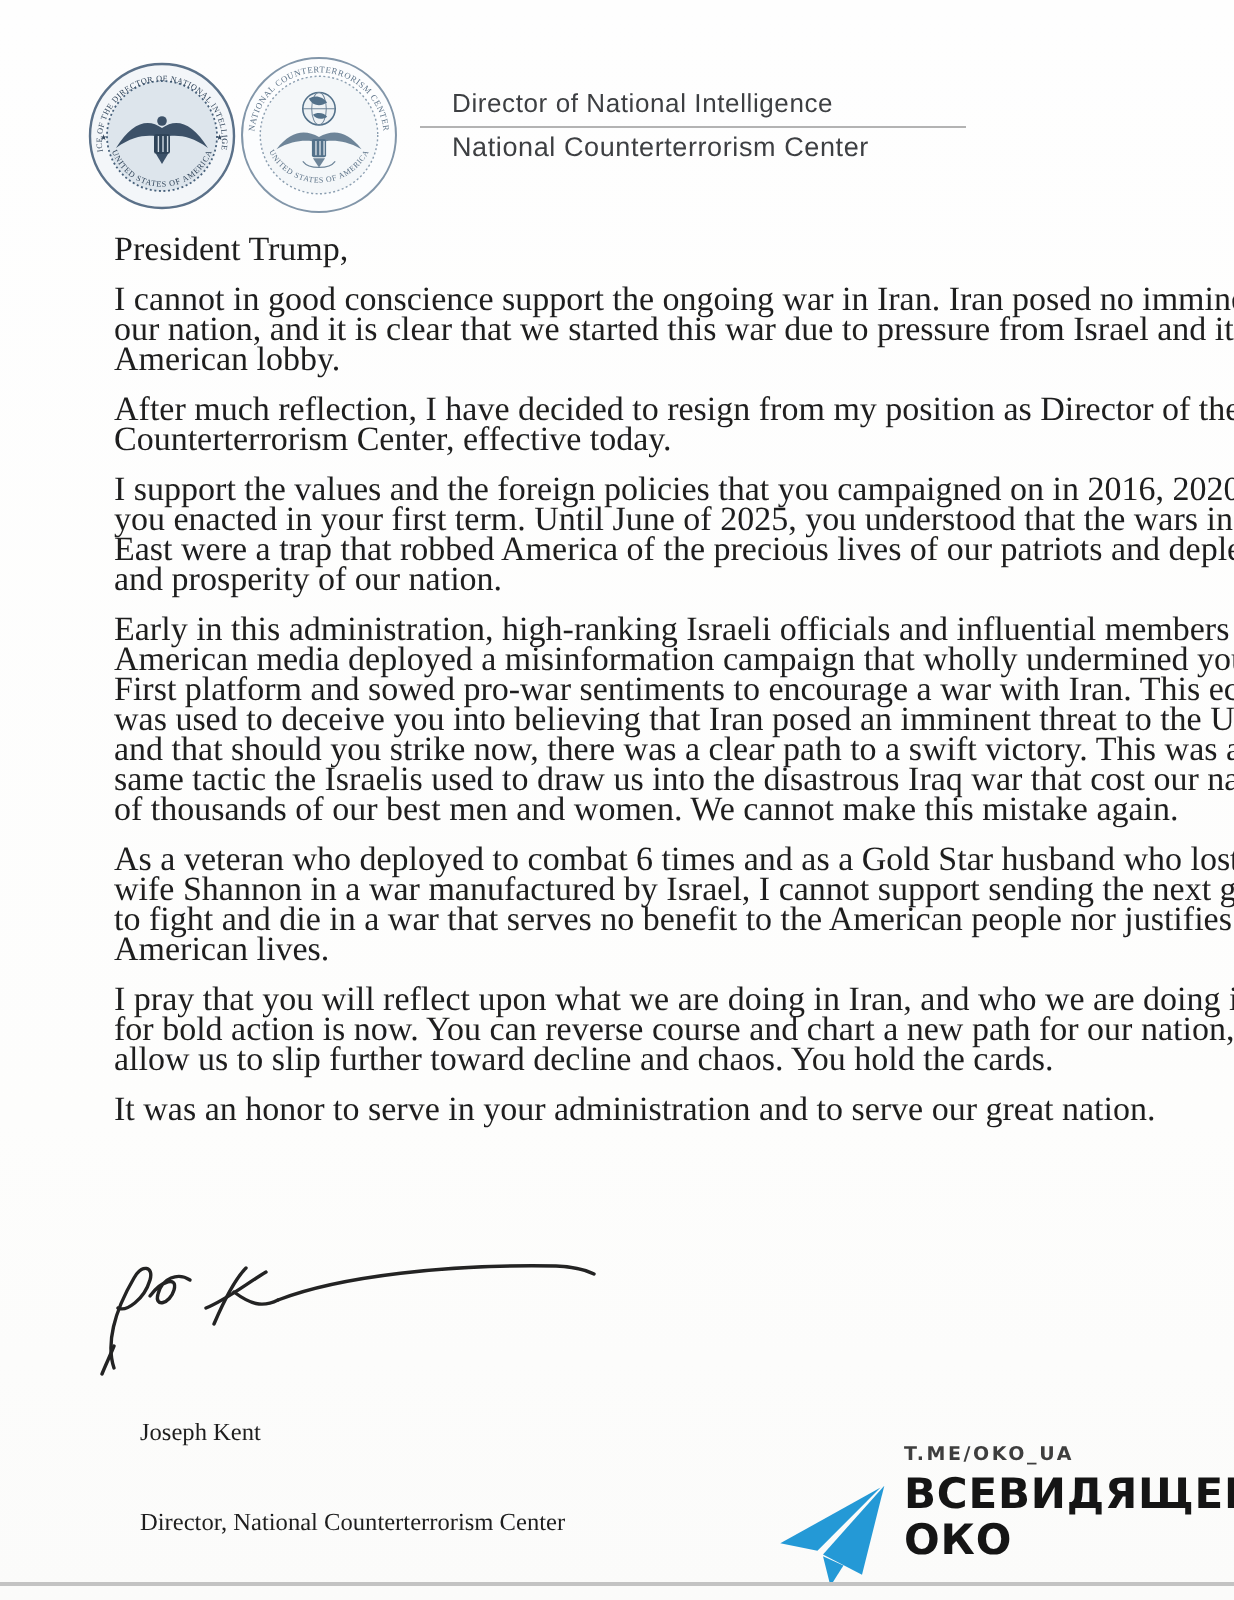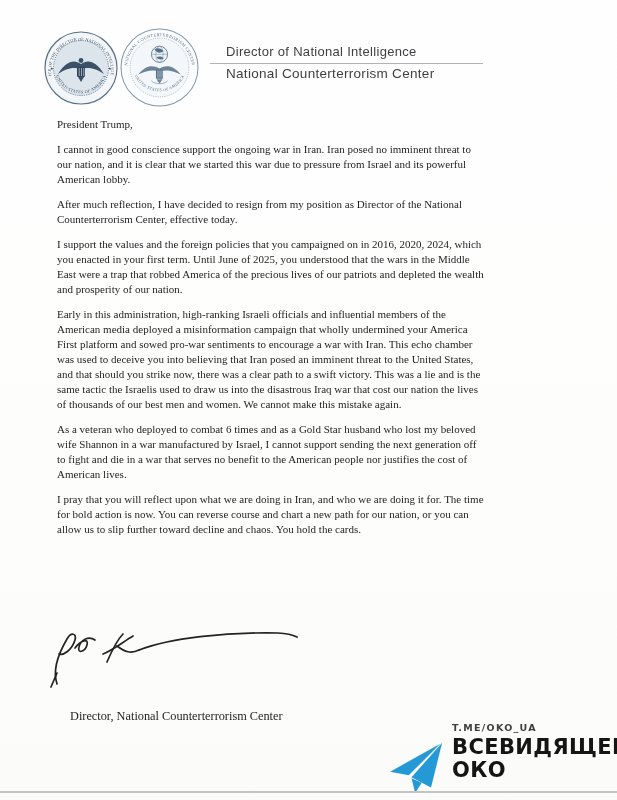--- a/index.html
+++ b/index.html
@@ -11,21 +11,21 @@
     font-family:"Liberation Serif", serif;
   }
   
   .seal{position:absolute;}
   .org-block{position:absolute;left:226px;top:44px;font-family:"Liberation Sans", sans-serif;color:#3d3f42;}
   .org-line1{font-size:13px;letter-spacing:.3px;}
   .org-underline{position:absolute;left:-16px;top:19px;width:273px;height:1px;background:#b3b3b3;}
   .org-line2{font-size:13.5px;letter-spacing:.3px;margin-top:7px;}
   
   .letter-body{position:absolute;left:57px;top:117px;width:505px;color:#1e1e1e;}
-  .letter-body p{margin:0 0 10px 0;font-size:11px;line-height:15px;white-space:pre;}
+  .letter-body p{margin:0 0 10px 0;font-size:17px;line-height:15px;white-space:pre;}
   
   .signature-svg{position:absolute;left:50px;top:626px;}
   .sig-block{position:absolute;left:70px;top:679px;font-size:12.3px;line-height:15px;color:#1e1e1e;white-space:pre;}
   
   .watermark{position:absolute;left:388px;top:722px;}
   .wm-plane{position:absolute;left:0;top:19px;}
   .wm-text{margin-left:64px;font-family:"DejaVu Sans", sans-serif;}
   .wm-channel{font-size:9.5px;font-weight:bold;letter-spacing:1.3px;color:#3e3e3e;}
   .wm-brand{font-size:21px;font-weight:bold;letter-spacing:.4px;color:#151515;line-height:22.5px;margin-top:3px;}
   .bottom-rule{position:absolute;left:0;top:791px;width:617px;height:2px;background:#c3c3c3;}
@@ -115,35 +115,37 @@
 and that should you strike now, there was a clear path to a swift victory. This was a lie and is the
 same tactic the Israelis used to draw us into the disastrous Iraq war that cost our nation the lives
 of thousands of our best men and women. We cannot make this mistake again.</p>
     <p>As a veteran who deployed to combat 6 times and as a Gold Star husband who lost my beloved
 wife Shannon in a war manufactured by Israel, I cannot support sending the next generation off
 to fight and die in a war that serves no benefit to the American people nor justifies the cost of
 American lives.</p>
     <p>I pray that you will reflect upon what we are doing in Iran, and who we are doing it for. The time
 for bold action is now. You can reverse course and chart a new path for our nation, or you can
 allow us to slip further toward decline and chaos. You hold the cards.</p>
+    <p>It was an honor to serve in your administration and to serve our great nation.</p>
   </div>
 
   <svg class="signature-svg" width="250" height="62" viewBox="0 0 250 62">
     <g fill="none" stroke="#232323" stroke-width="1.7" stroke-linecap="round">
       <path d="M7,58 C3,46 7,30 17,13 C21,6 27,7 25,14 C22,24 13,30 9,28"></path>
       <path d="M1,61 C3,56 5,52 7,47"></path>
       <path d="M25,22 C31,14 39,12 37,19 C35,26 27,28 29,21 C31,13 39,10 45,14"></path>
       <path d="M57,36 C63,22 69,12 73,8"></path>
       <path d="M53,28 C63,24 73,16 83,10"></path>
       <path d="M67,20 C75,26 81,28 89,24"></path>
       <path d="M89,24 C120,12 175,6 228,7 C238,7.4 243,9 247,11"></path>
     </g>
   </svg>
 
   <div class="sig-block">
+    <div>Joseph Kent</div>
     <div>Director, National Counterterrorism Center</div>
   </div>
 
   <div class="watermark">
     <svg class="wm-plane" width="60" height="52" viewBox="0 0 64 56">
       <polygon points="2,33 56,3 22,37" fill="#2499d6"></polygon>
       <polygon points="58,2 25,39 46,50" fill="#2499d6"></polygon>
       <polygon points="25,40 29,56 36,45" fill="#2499d6"></polygon>
     </svg>
     <div class="wm-text">

